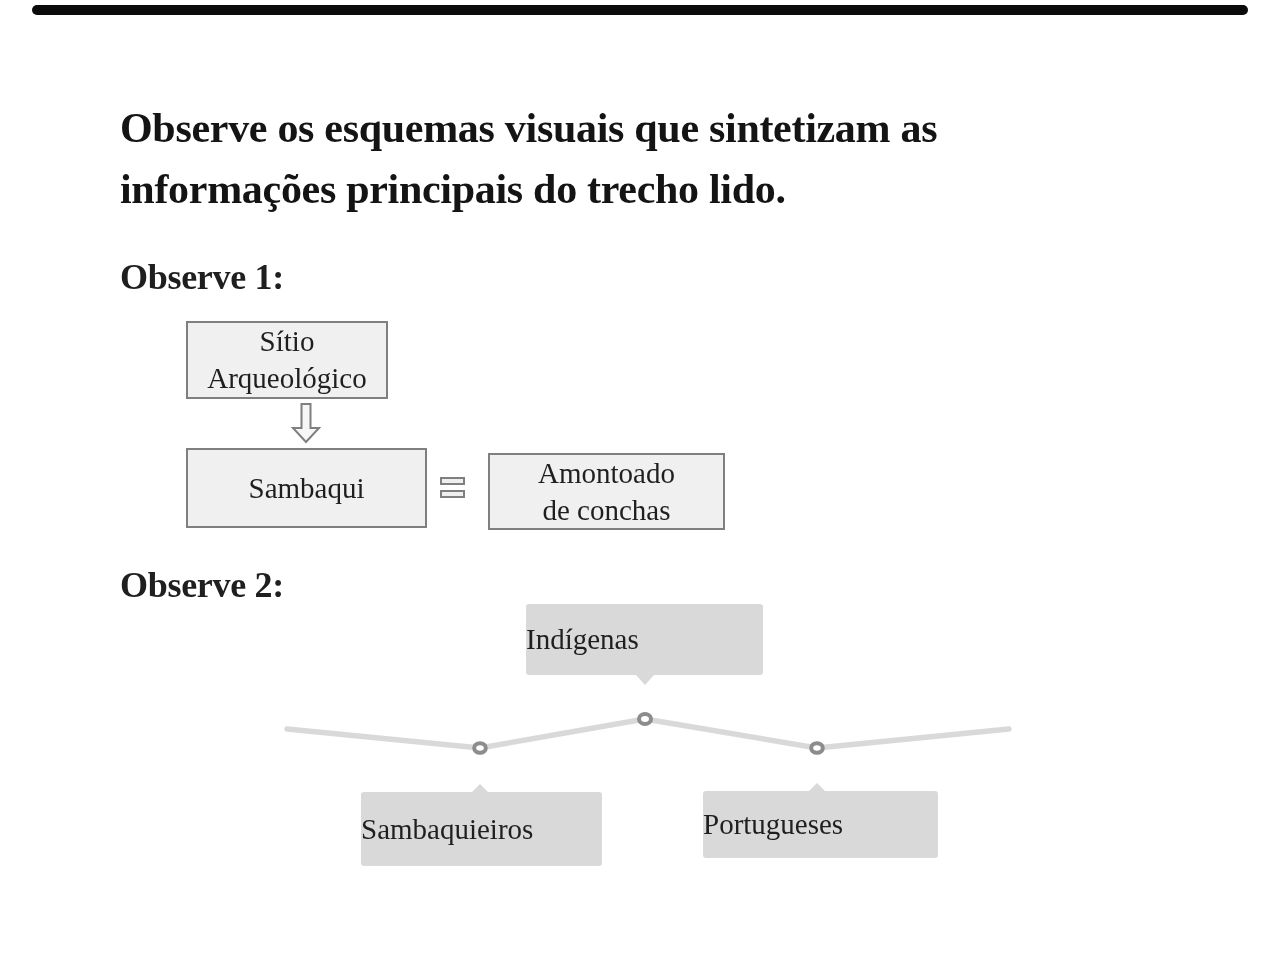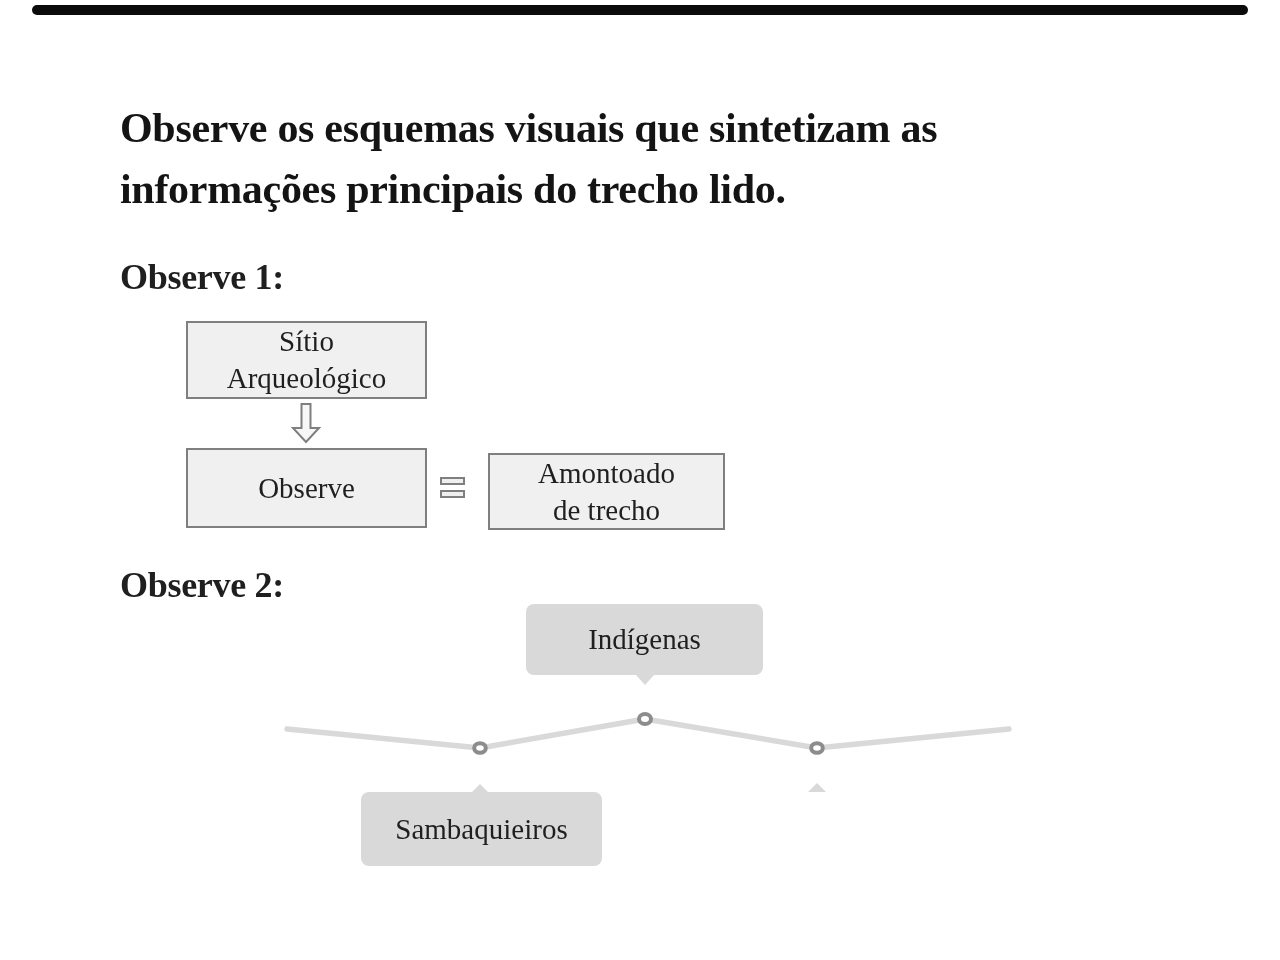--- a/index.html
+++ b/index.html
@@ -32,37 +32,37 @@
   .sec-label.l1{top:256px;}
   .sec-label.l2{top:564px;}
 
   
   .obox{
     position:absolute;box-sizing:border-box;
     background:var(--box1-fill);border:2px solid var(--box1-border);
     display:flex;align-items:center;justify-content:center;text-align:center;
     font-size:29px;line-height:37px;color:var(--ink);white-space:pre-line;
   }
-  .b-sitio{left:186px;top:321px;width:241px;height:78px;align-items:flex-end;}
+  .b-sitio{left:186px;top:321px;width:202px;height:78px;align-items:flex-end;}
   .b-samb{left:186px;top:448px;width:241px;height:80px;}
   .b-conchas{left:488px;top:453px;width:237px;height:77px;}
 
   .arrow-svg{position:absolute;left:286px;top:402px;}
 
   .equals{position:absolute;left:440px;top:477px;width:25px;height:21px;}
   .equals i{
     display:block;box-sizing:border-box;width:25px;height:8px;
     background:#efefef;border:2px solid var(--box1-border);
   }
   .equals i + i{margin-top:5px;}
 
   
   .gbox{
-    position:absolute;box-sizing:border-box;background:var(--box2-fill);border-radius:8px;
-    display:flex;align-items:center;justify-content:center;text-align:center;
+    position:absolute;box-sizing:border-box;background:var(--box2-fill);border-radius:3px;
+    display:flex;align-items:center;text-align:center;
     font-size:29px;color:var(--ink);
   }
   .b-ind{left:526px;top:604px;width:237px;height:71px;}
   .b-sam{left:361px;top:792px;width:241px;height:74px;}
   .b-por{left:703px;top:791px;width:235px;height:67px;}
 
   .tail{position:absolute;width:0;height:0;}
   .tail-down{
     left:636px;top:675px;
     border-left:9px solid transparent;border-right:9px solid transparent;
@@ -92,31 +92,31 @@
   <div class="obox b-sitio">
     <span>Sítio
 Arqueológico</span>
   </div>
 
   <svg class="arrow-svg" width="40" height="42" viewBox="0 0 40 42">
     <path d="M15.5 2 H24.5 V26 H33 L20 40 L7 26 H15.5 Z" fill="#f7f7f7" stroke="#7f7f7f" stroke-width="2"></path>
   </svg>
 
   <div class="obox b-samb">
-    <span>Observe</span>
+    <span>Sambaqui</span>
   </div>
 
   <div class="equals">
     <i></i>
     <i></i>
   </div>
 
   <div class="obox b-conchas">
     <span>Amontoado
-de trecho</span>
+de conchas</span>
   </div>
 
   <div class="sec-label l2">Observe 2:</div>
 
   <div class="gbox b-ind">
     <span>Indígenas</span>
   </div>
   <div class="tail tail-down"></div>
 
   <svg class="timeline-svg" width="760" height="70" viewBox="270 700 760 70">
@@ -126,14 +126,17 @@
     <ellipse cx="817" cy="748" rx="5.8" ry="4.8" fill="#ffffff" stroke="#8c8c8c" stroke-width="4"></ellipse>
   </svg>
 
   <div class="tail tail-up t-sam"></div>
   <div class="tail tail-up t-por"></div>
 
   <div class="gbox b-sam">
     <span>Sambaquieiros</span>
   </div>
 
+  <div class="gbox b-por">
+    <span>Portugueses</span>
+  </div>
 
 </div>
 
 </body></html>

